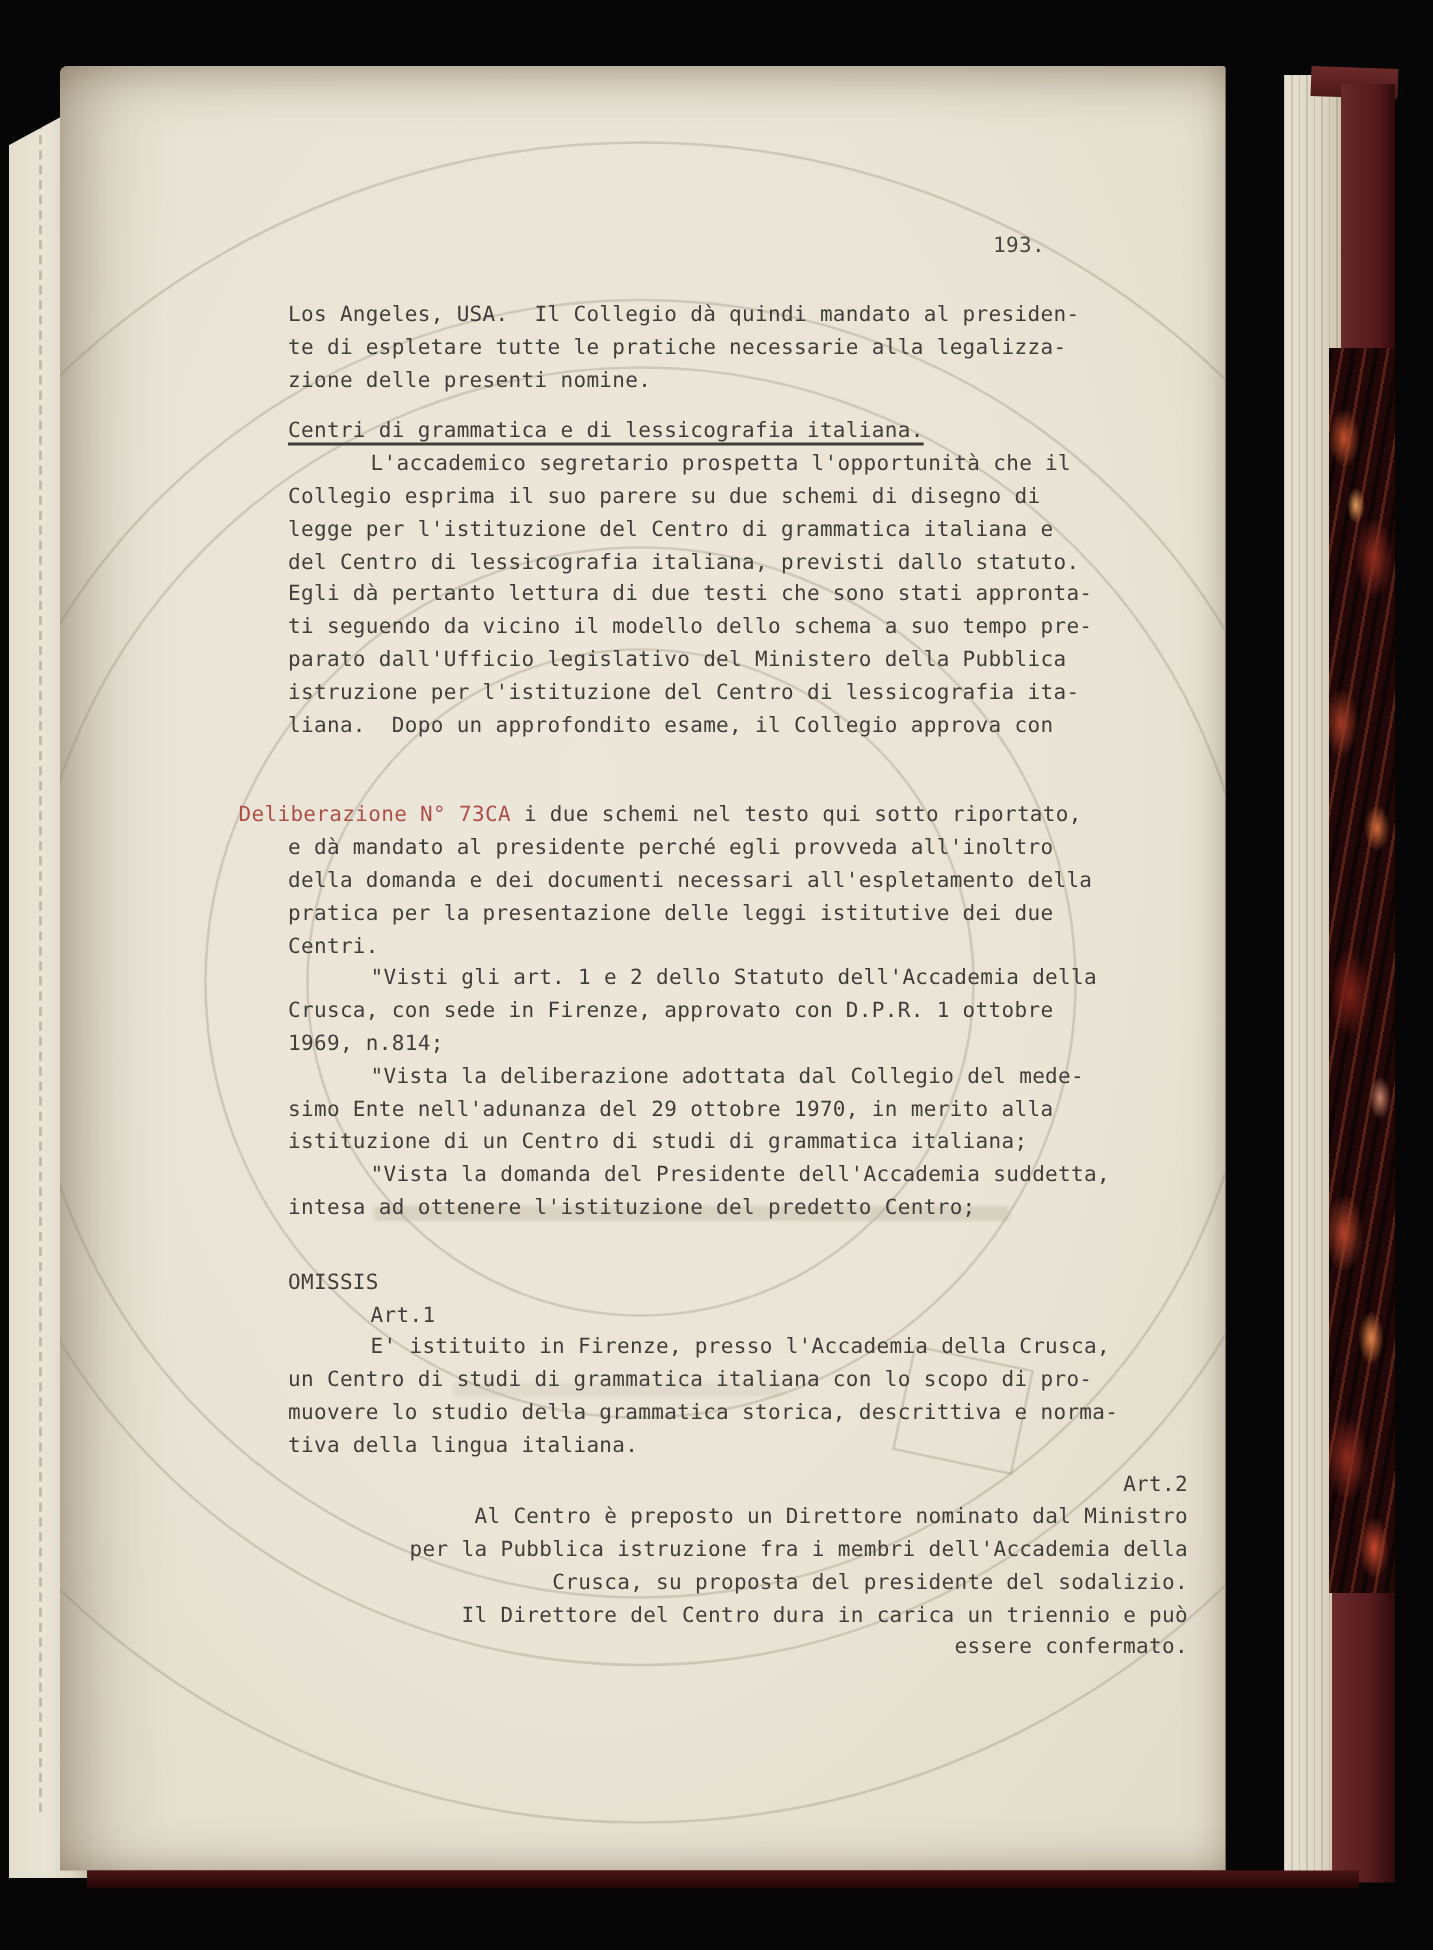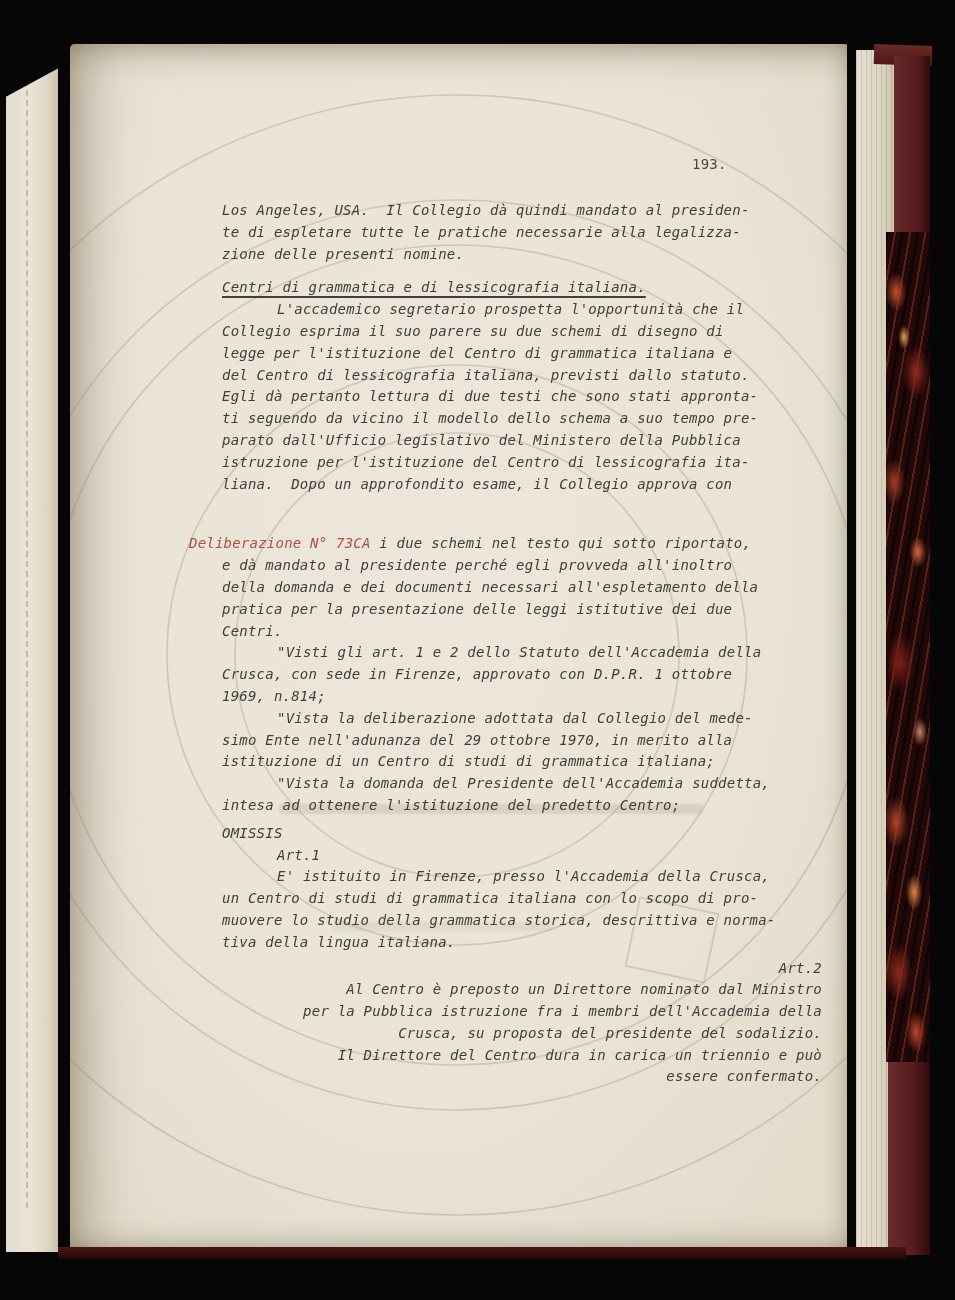--- a/index.html
+++ b/index.html
@@ -8,48 +8,48 @@
 
   
   .left-page{position:absolute;left:6px;top:30px;width:52px;height:1222px;
     background:linear-gradient(90deg,#e3ddcd 0%,#e9e4d6 45%,#ddd6c4 80%,#c9c0aa 100%);}
   .stitch{position:absolute;left:26px;top:30px;height:1178px;width:0;
     border-left:2px dashed rgba(190,180,150,.85);}
   .corner-black{position:absolute;left:0;top:26px;width:125px;height:74px;
     background:#060606;clip-path:polygon(0 0,100% 0,100% 8%,0 100%);}
 
   
-  .page{position:absolute;left:70px;top:44px;width:777px;height:1203px;
+  .page{position:absolute;left:40px;top:44px;width:777px;height:1203px;
     background:radial-gradient(ellipse at 45% 40%, #ece7da 0%, #e9e4d6 55%, #e2dccb 90%);
     border-radius:5px 2px 0 0;
     box-shadow:inset 42px 0 55px -32px rgba(95,78,55,.50),
                inset -14px 0 26px -14px rgba(120,104,78,.40),
                inset 0 26px 38px -26px rgba(105,88,60,.55),
                inset 0 -18px 30px -22px rgba(110,94,68,.45);
     overflow:hidden;}
 
   
   .wm{position:absolute;left:0;top:0;pointer-events:none;}
   .wm *{fill:none;stroke:#8a8371;stroke-width:1.7;}
 
   
   .smudge{position:absolute;background:rgba(182,174,154,.34);filter:blur(1px);border-radius:3px;}
   .smudge.s1{left:209px;top:760px;width:424px;height:10px;}
   .smudge.s2{left:262px;top:878px;width:220px;height:9px;background:rgba(182,174,154,.20);}
 
   
   .pageno{position:absolute;left:622px;top:112px;font-size:14px;color:#4a4844;letter-spacing:.25px;}
   .text-block{position:absolute;left:152px;top:156px;width:600px;
-    font-size:14px;line-height:21.8px;letter-spacing:.22px;color:#403e3a;white-space:pre;font-style:italic;}
+    font-size:14px;line-height:21.8px;letter-spacing:.22px;color:#403e3a;white-space:pre;}
   .line{height:21.8px;}
   .line.ind{padding-left:55px;}
   .line.hang{margin-left:-33px;margin-top:38px;}
   .line.u{text-decoration:underline;text-underline-offset:4px;text-decoration-thickness:1.5px;margin-top:12px;}
   .sec-heading{margin-top:10px;}
-  .sec-omissis{margin-top:6px;}
+  .sec-omissis{margin-top:28px;}
   .sec-art2{margin-top:4px;text-align:right;}
   .red{color:#ae5047;}
 
   
   .fore-edge{position:absolute;left:856px;top:50px;width:38px;height:1198px;
     background:
       repeating-linear-gradient(90deg, rgba(90,75,55,.18) 0 1px, rgba(0,0,0,0) 1px 5px),
       linear-gradient(90deg,#e6e0d1 0%,#ded7c5 60%,#cdc4ad 100%);}
 
   

